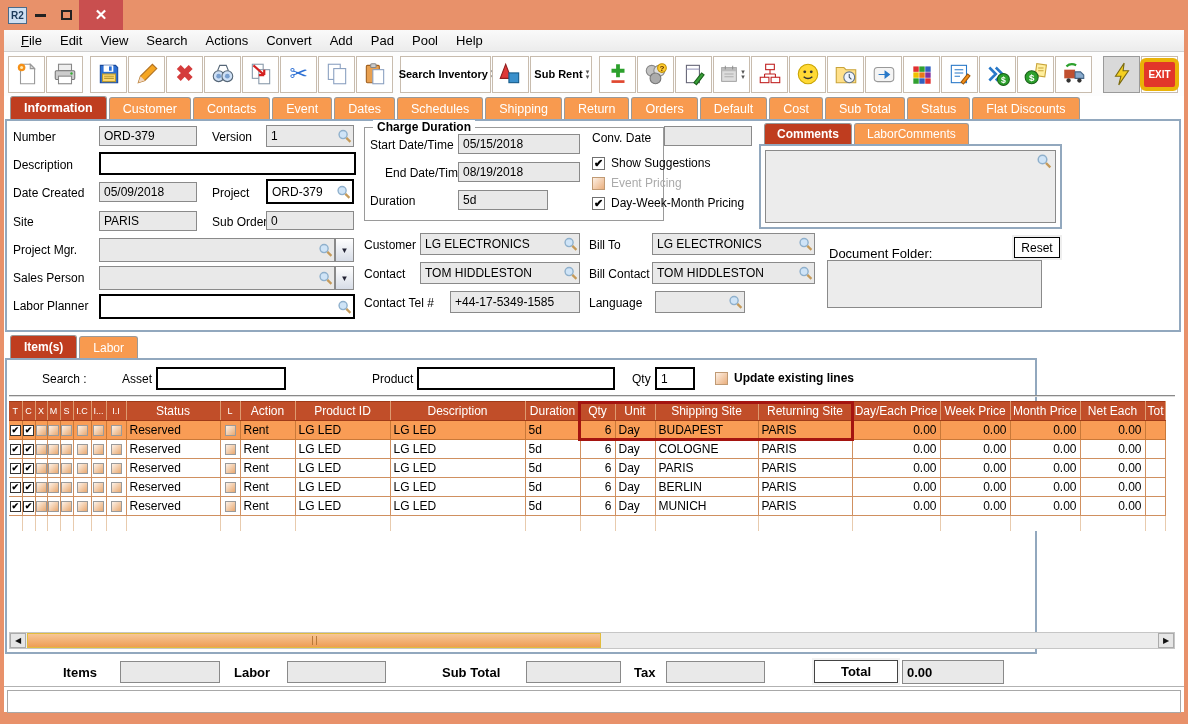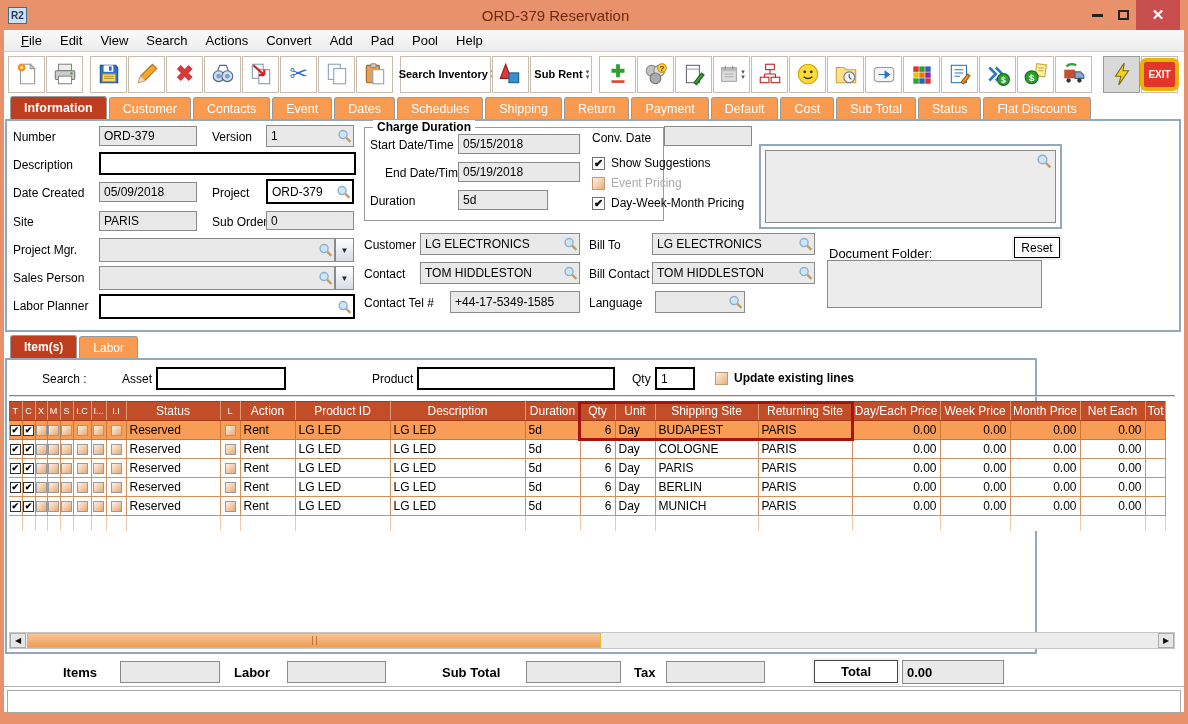--- a/index.html
+++ b/index.html
@@ -81,21 +81,20 @@
   .totals{position:absolute;top:656px;left:4px;width:1180px;height:31px;background:#fff;border-bottom:1px solid #b2b2b2}
   .totals .lbl{font-weight:bold;font-size:13px}
   .totalbox{position:absolute;background:#fff;border:1px solid #444;box-shadow:0 0 0 2px #f2f2f2;display:flex;align-items:center;justify-content:center;font-weight:bold;font-size:13px}
   .statusbar{position:absolute;top:690px;left:7px;width:1174px;height:23px;background:#fff;border:1px solid #a8a8a8}
 </style>
 </head>
 <body>
 
 <div class="titlebar">
   <div class="app-icon">R2</div>
-  <div class="win-title">ORD-379 Reservation</div>
   <div class="winbtns">
     <div class="wbtn">
         <div class="min-glyph"></div>
       </div>
     <div class="wbtn">
         <div class="max-glyph"></div>
       </div>
     <div class="wbtn close">
         <span>✕</span>
       </div>
@@ -334,21 +333,21 @@
 
 <div class="tabsrow">
   <div class="tab active">Information</div>
   <div class="tab">Customer</div>
   <div class="tab">Contacts</div>
   <div class="tab">Event</div>
   <div class="tab">Dates</div>
   <div class="tab">Schedules</div>
   <div class="tab">Shipping</div>
   <div class="tab">Return</div>
-  <div class="tab">Payment</div>
+  <div class="tab">Orders</div>
   <div class="tab">Default</div>
   <div class="tab">Cost</div>
   <div class="tab">Sub Total</div>
   <div class="tab">Status</div>
   <div class="tab">Flat Discounts</div>
 </div>
 
 <div class="panel" style="top:119px;left:5px;width:1176px;height:213px">
 
   <div class="lbl" style="left:6px;top:9px">Number</div>
@@ -425,21 +424,21 @@
     </div>
 
   <div class="groupbox" style="left:357px;top:6px;width:300px;height:94px">
     <span class="gb-legend">Charge Duration</span>
     <div class="lbl" style="left:5px;top:10px">Start Date/Time</div>
     <div class="fld" style="left:93px;top:6px;width:122px;height:20px">
         <span>05/15/2018</span>
       </div>
     <div class="lbl" style="left:20px;top:38px">End Date/Time</div>
     <div class="fld" style="left:93px;top:34px;width:122px;height:20px">
-        <span>05/19/2018</span>
+        <span>08/19/2018</span>
       </div>
     <div class="lbl" style="left:5px;top:66px">Duration</div>
     <div class="fld" style="left:93px;top:62px;width:90px;height:20px">
         <span>5d</span>
       </div>
   </div>
 
   <div class="lbl" style="left:585px;top:10px">Conv. Date</div>
   <div class="fld" style="left:657px;top:5px;width:88px;height:20px">
       <span></span>
@@ -505,20 +504,24 @@
   <div class="fld" style="left:648px;top:170px;width:90px;height:22px">
       <span></span>
     <span class="magwrap">
         <svg width="15" height="15" viewBox="0 0 16 16">
           <circle cx="6.5" cy="6.5" r="4.3" fill="#cfe4f7" stroke="#8fb0cc" stroke-width="1.5"></circle>
           <path d="M10 10l4.3 4.3" stroke="#c59a5a" stroke-width="2.4"></path>
         </svg>
       </span>
     </div>
 
+  <div style="position:absolute;left:757px;top:2px;display:flex;align-items:flex-end">
+    <div class="ctab active">Comments</div>
+    <div class="ctab">LaborComments</div>
+  </div>
   <div class="minipanel" style="left:752px;top:23px;width:303px;height:85px">
     <div class="graybox"><span></span>
       <span style="position:absolute;right:3px;top:2px">
           <svg width="16" height="16" viewBox="0 0 16 16">
             <circle cx="6.5" cy="6.5" r="4.3" fill="#cfe4f7" stroke="#8fb0cc" stroke-width="1.5"></circle>
             <path d="M10 10l4.3 4.3" stroke="#c59a5a" stroke-width="2.4"></path>
           </svg>
         </span>
     </div>
   </div>

